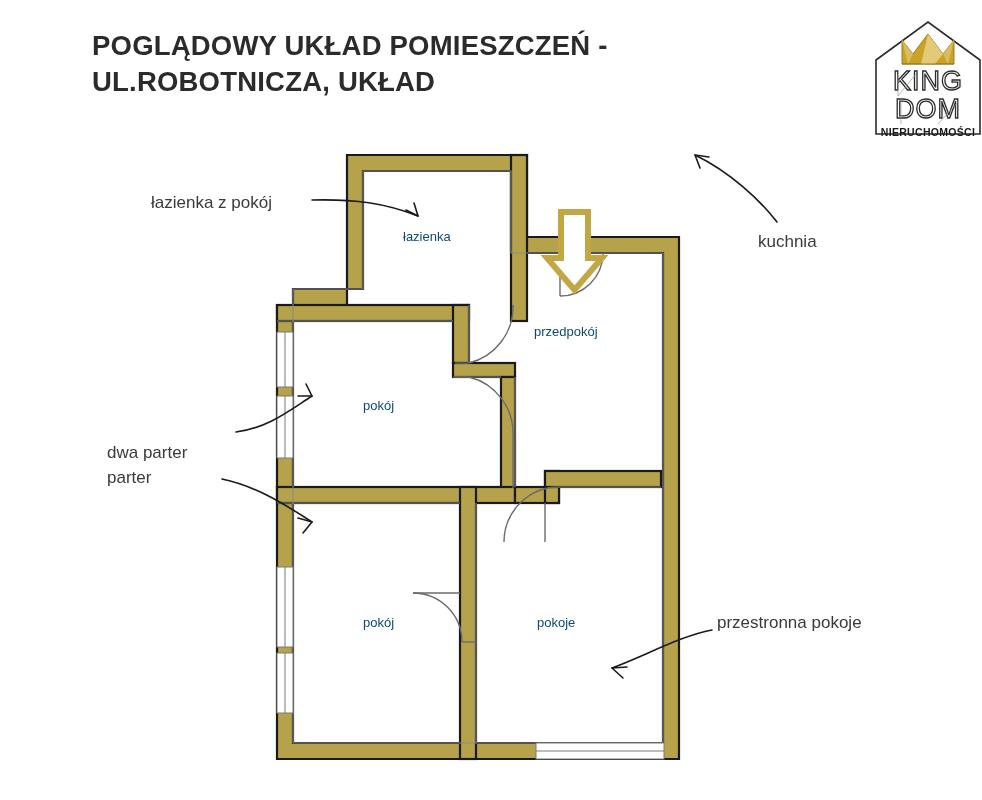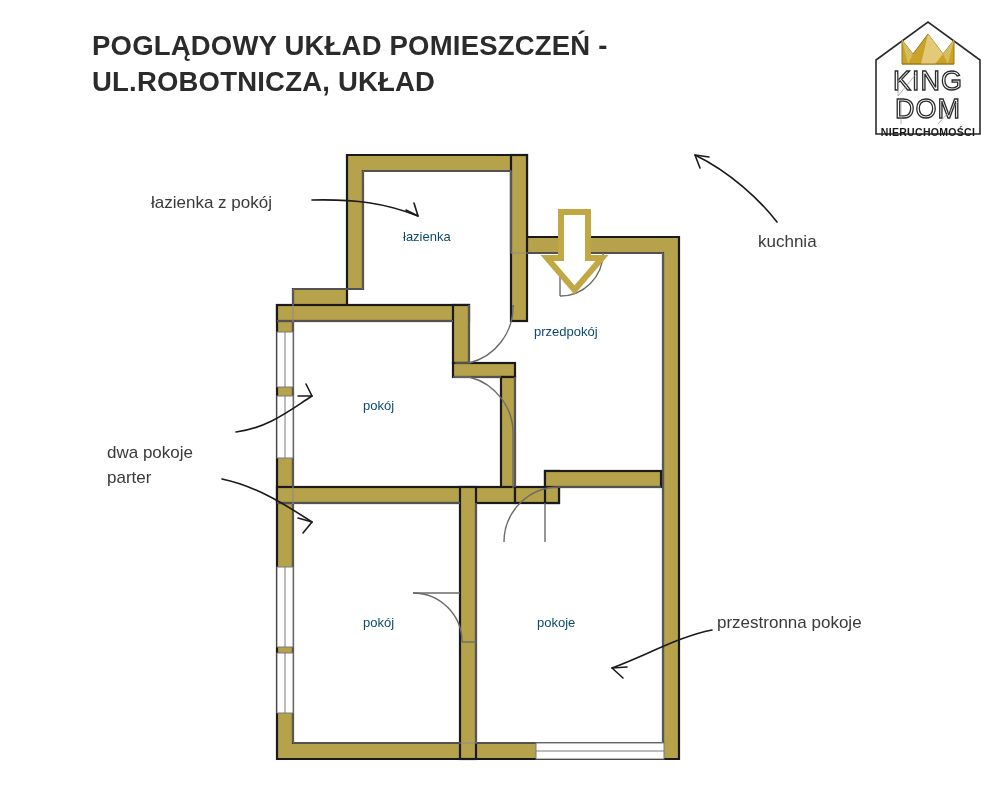--- a/index.html
+++ b/index.html
@@ -217,19 +217,19 @@
 
 <div class="room-label" id="lbl-lazienka">łazienka</div>
 <div class="room-label" id="lbl-przedpokoj">przedpokój</div>
 <div class="room-label" id="lbl-pokoj-1">pokój</div>
 <div class="room-label" id="lbl-pokoj-2">pokój</div>
 <div class="room-label" id="lbl-kuchnia">pokoje</div>
 
 <div class="annot-label" id="an-lazienka">łazienka z pokój</div>
 
 <div class="annot-label" id="an-pokoje">
-  <div>dwa pokoje</div>
+  <div>dwa parter</div>
   <div>parter</div>
 </div>
 
 <div class="annot-label" id="an-parter">kuchnia</div>
 
 <div class="annot-label" id="an-kuchnia">przestronna pokoje</div>
 
 </body></html>

